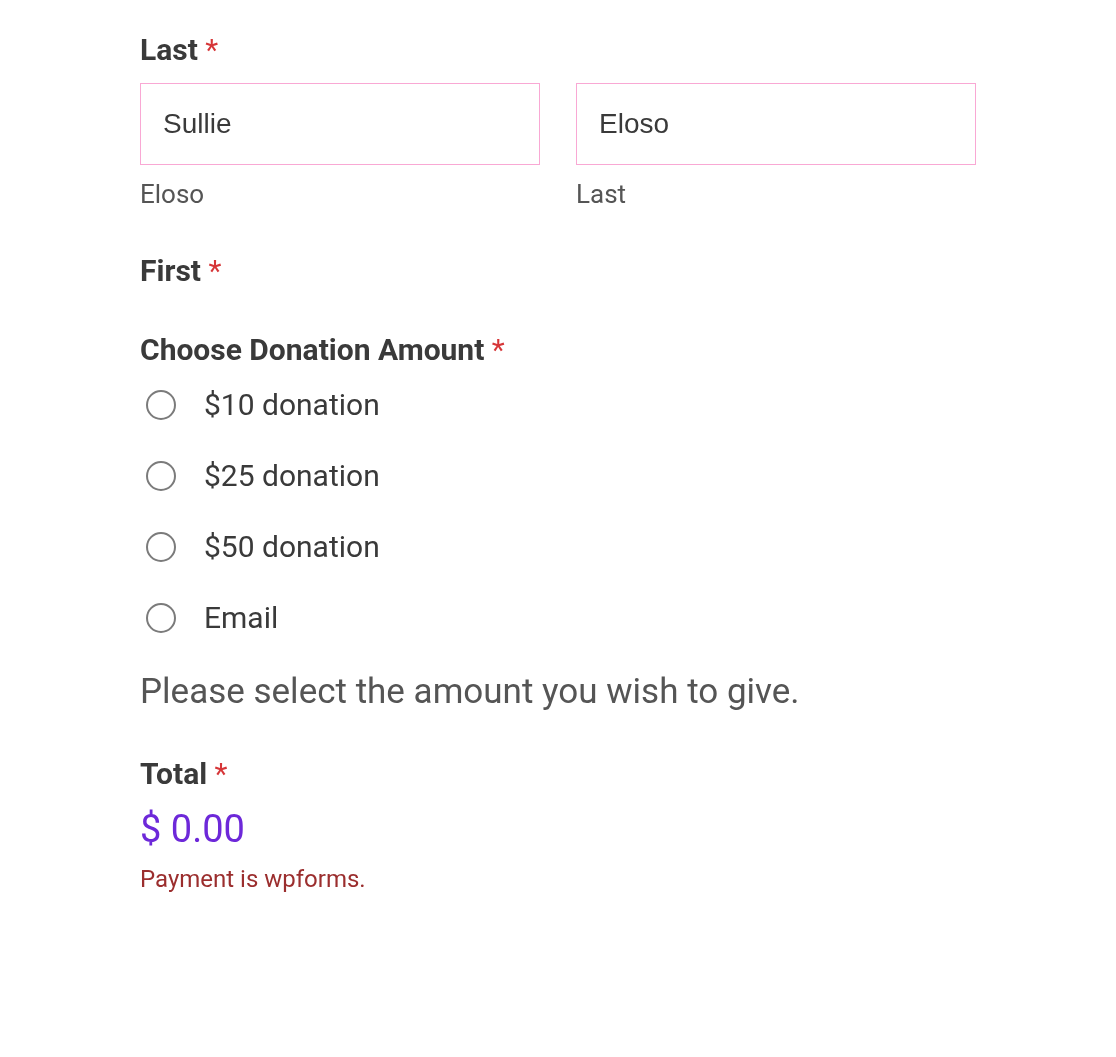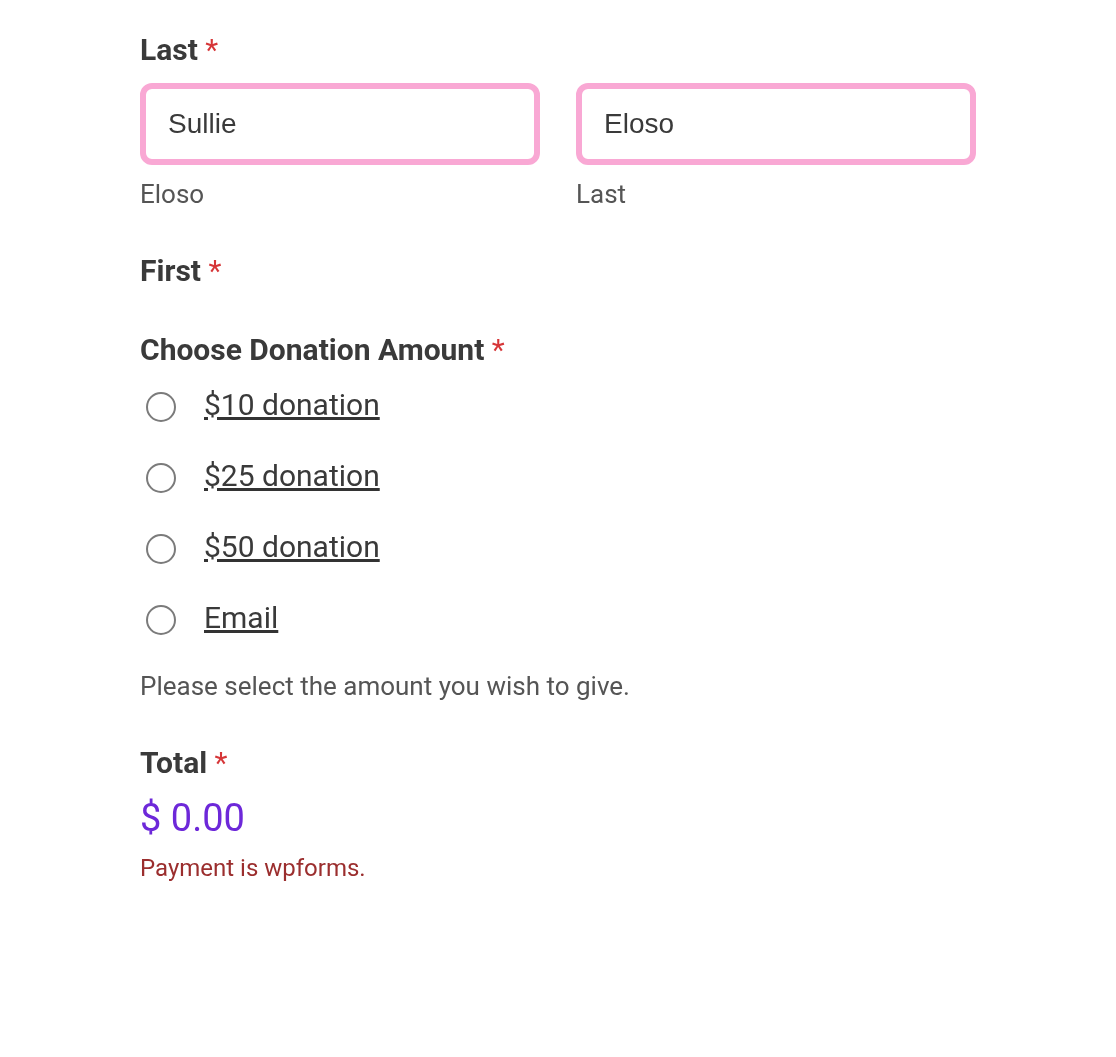--- a/index.html
+++ b/index.html
@@ -30,60 +30,59 @@
     .name-row {
       display: flex;
       gap: 36px;
     }
     .name-col {
       flex: 1;
     }
     .text-input {
       width: 100%;
       height: 82px;
-      border: 6px solid #f9a8d4;
-      border-radius: 12px;
+      border: 1px solid #f9a8d4;
+      border-radius: 0;
       padding: 0 22px;
       font-size: 28px;
       color: #3a3a3a;
       background: #fff;
     }
     .sublabel {
       font-size: 26px;
       color: #555;
       margin-top: 14px;
       display: block;
     }
     .radio-list {
       margin-top: 20px;
     }
     .radio-item {
       display: flex;
-      align-items: flex-end;
+      align-items: center;
       margin-bottom: 36px;
       padding-left: 6px;
-      text-decoration: underline;
     }
     .radio-circle {
       width: 30px;
       height: 30px;
       border: 2px solid #7b7b7b;
       border-radius: 50%;
       margin-right: 28px;
       flex-shrink: 0;
       background: #fff;
       cursor: pointer;
     }
     .radio-label {
       font-size: 30px;
       color: #3a3a3a;
       cursor: pointer;
     }
     .help-text {
-      font-size: 26px;
+      font-size: 35px;
       color: #555;
       margin-top: 8px;
     }
     .total-value {
       font-size: 38px;
       color: #6d28d9;
       margin-top: 14px;
     }
     .error-text {
       font-size: 24px;

